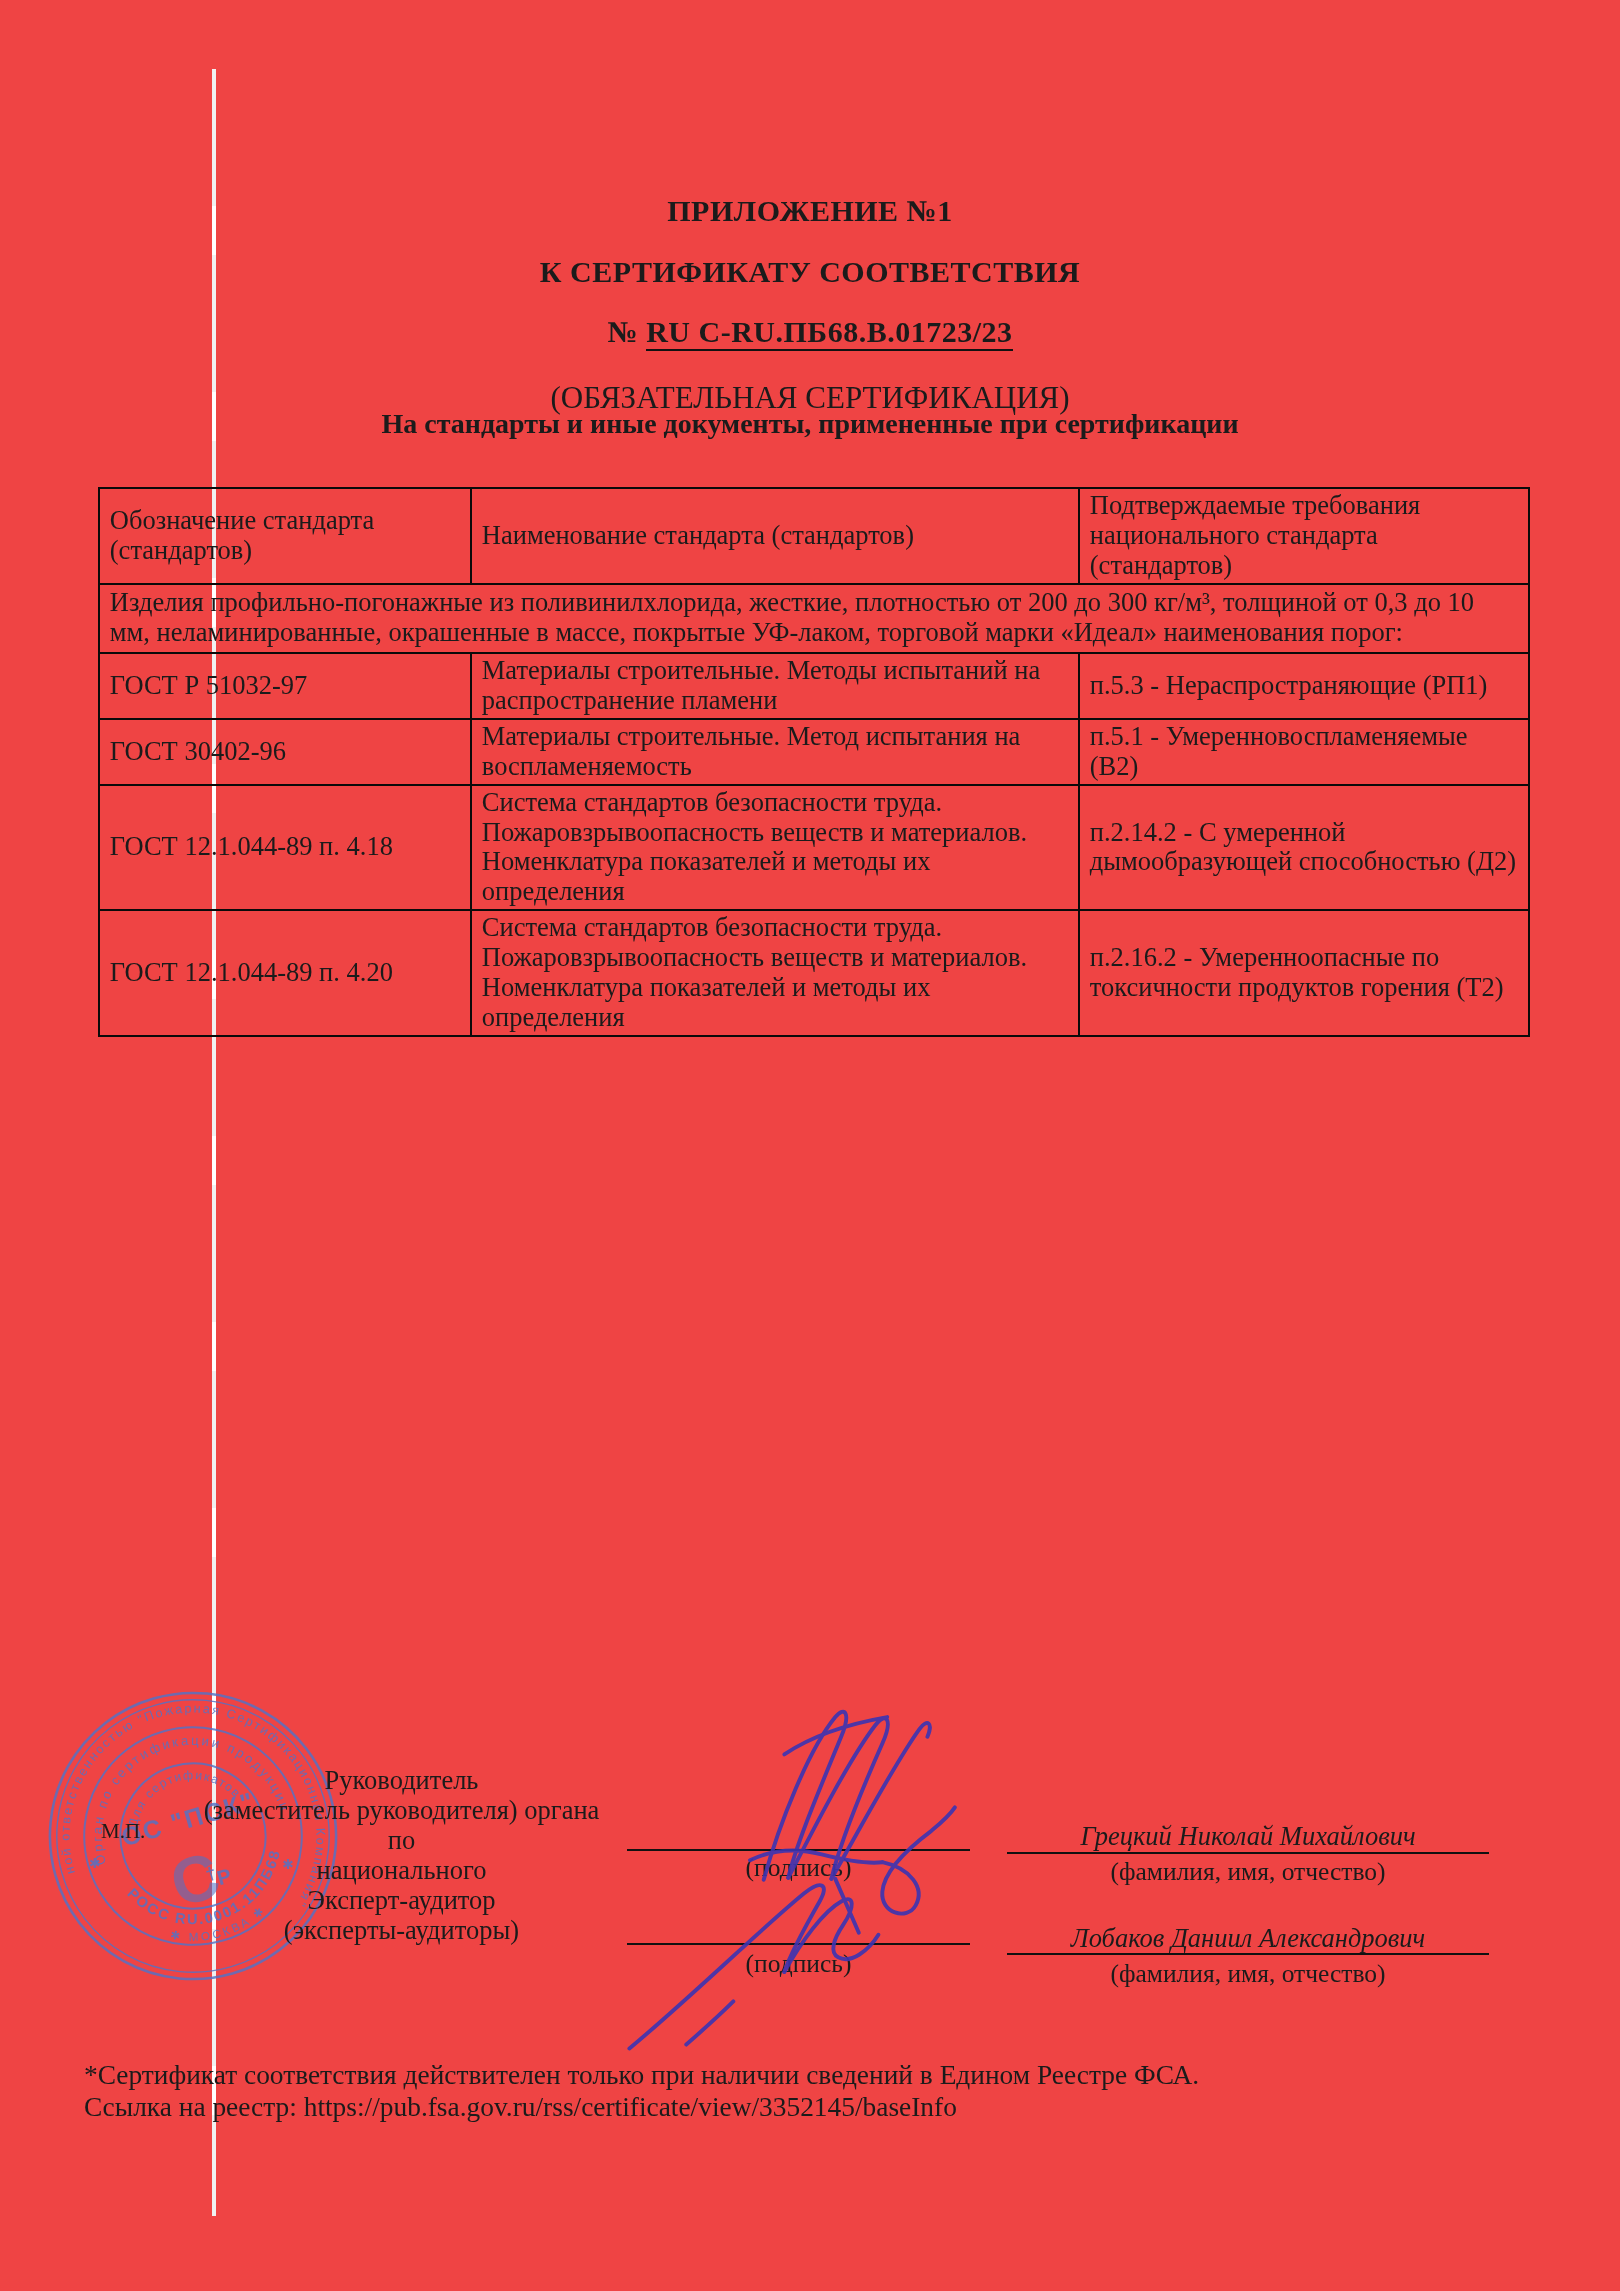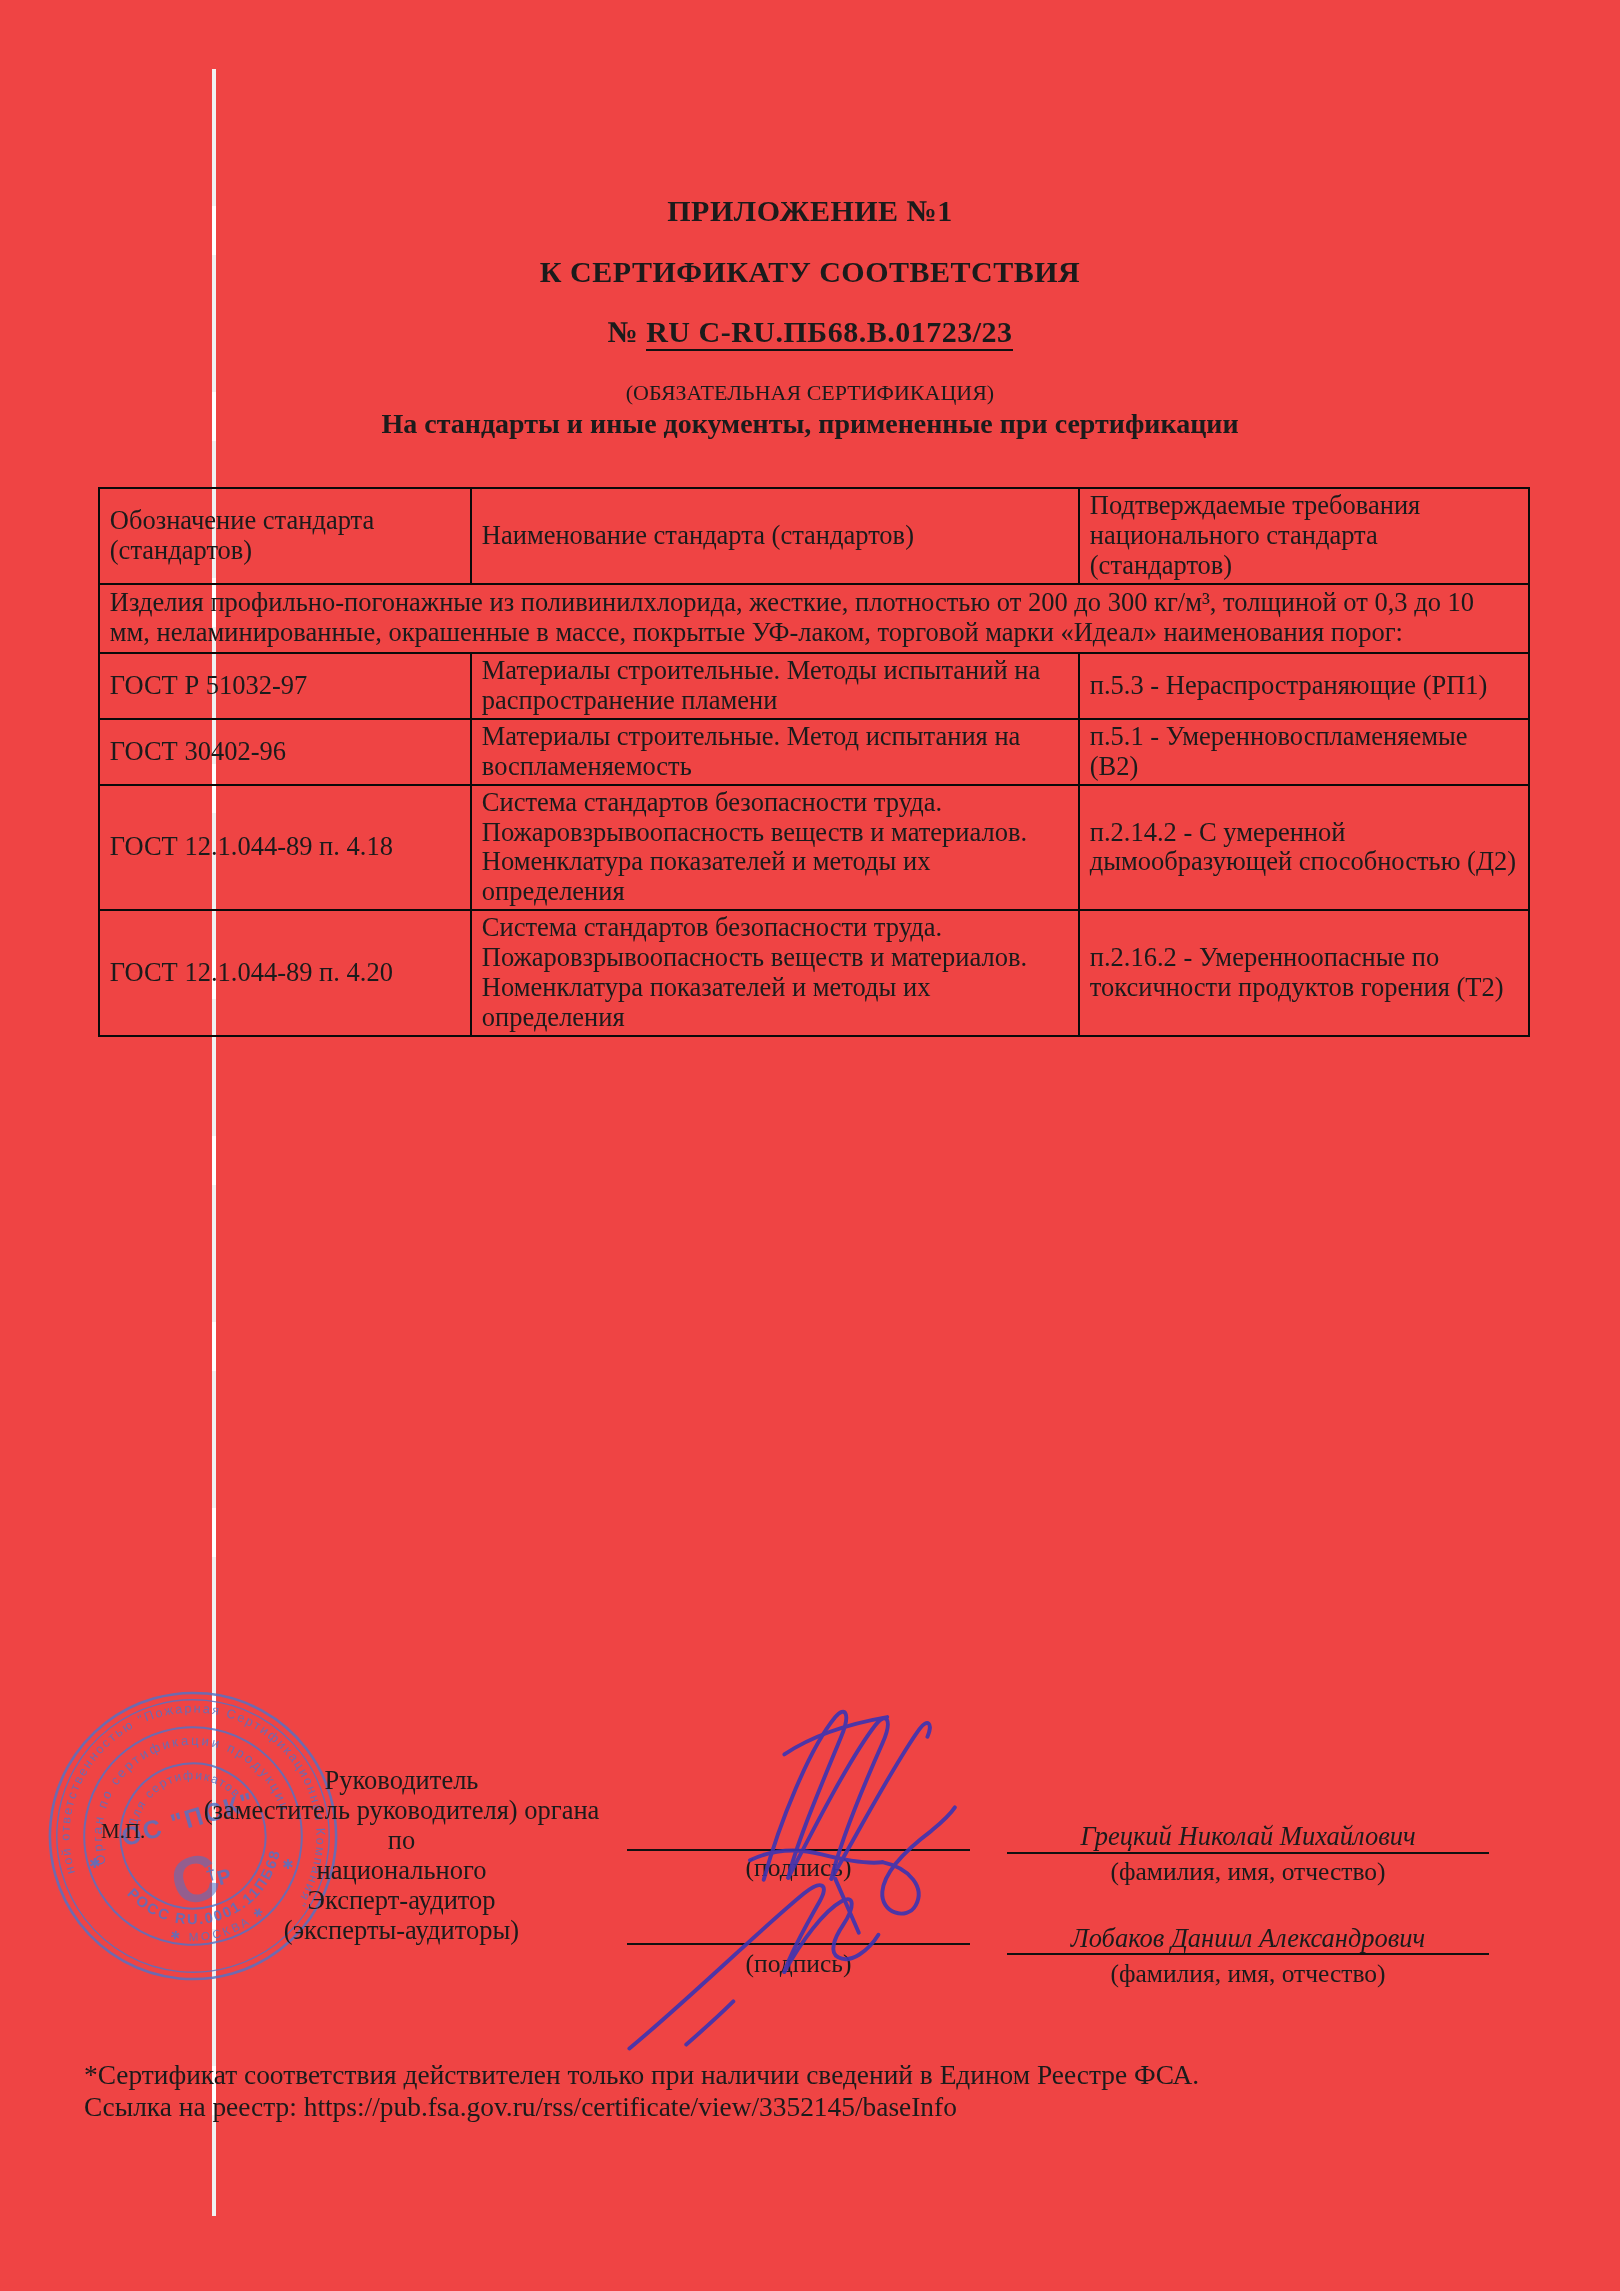--- a/index.html
+++ b/index.html
@@ -4,21 +4,21 @@
 <style>
   html,body{margin:0;padding:0;background:#888;}
   .page{
     position:relative;width:1620px;height:2292px;background:#ef4444;
     margin:0 auto;overflow:hidden;
     font-family:"Liberation Serif","DejaVu Serif",serif;color:#1b1b1b;
   }
   .abs{position:absolute;}
   .centered{left:0;width:1620px;text-align:center;}
   .t-main{font-size:30px;font-weight:bold;letter-spacing:0.5px;}
-  .t-sub{font-size:22px;}
+  .t-sub{font-size:31px;}
   .t-bold29{font-size:28px;font-weight:bold;}
   .num-underline{border-bottom:2.9px solid #111;padding-bottom:1px;}
   
   .scan-line{left:212px;top:69px;width:3.9px;height:2147px;
     background:repeating-linear-gradient(#f0f0f0 0 137px, #ffffff 137px 186px);}
   
   table.std{position:absolute;left:98px;top:487px;width:1430px;
     border-collapse:collapse;border:2.9px solid #0a0a0a;table-layout:fixed;}
   table.std td{border:2px solid #0a0a0a;vertical-align:middle;
     font-size:26.5px;line-height:1.13;padding:2px 9.8px;}

